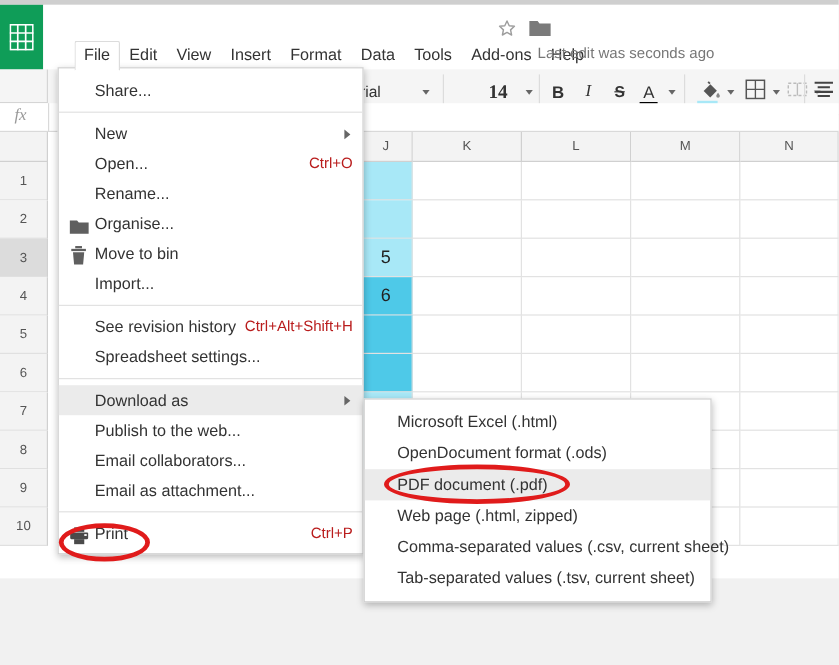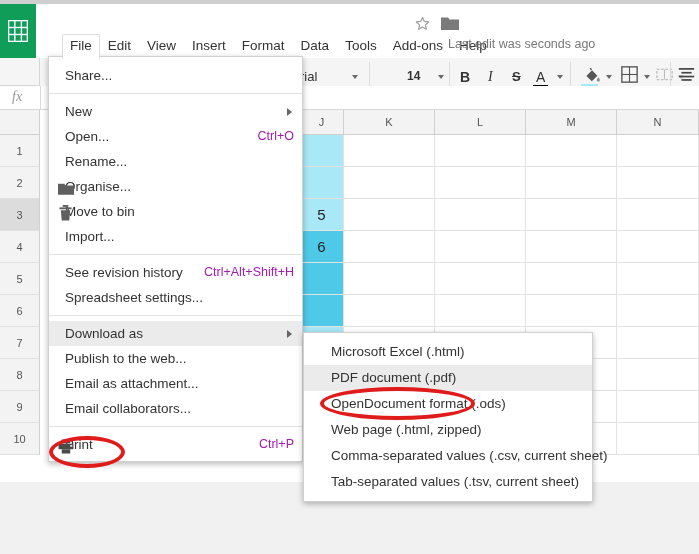--- a/index.html
+++ b/index.html
@@ -127,27 +127,27 @@
 
   
   .dropdown {
     position: absolute; left: 48px; top: 56px; width: 255px;
     background: #fff; border: 1px solid #d0d0d0;
     box-shadow: 0 2px 6px rgba(0,0,0,.28);
     z-index: 50; padding: 6px 0 4px 0;
   }
   .mrow {
     position: relative; height: 25px; line-height: 25px;
-    padding-left: 16px; padding-right: 8px;
+    padding-left: 30px; padding-right: 8px;
     font-size: 13.5px; color: #333; white-space: nowrap;
   }
   .mrow.hl { background: #ebebeb; }
   .mrow .shortcut {
     position: absolute; right: 8px; top: 0;
-    font-size: 12.5px; color: #a21caf;
+    font-size: 12.5px; color: #b91c1c;
   }
   .mrow .arrow {
     position: absolute; right: 10px; top: 9px;
     width: 0; height: 0;
     border-top: 4px solid transparent; border-bottom: 4px solid transparent;
     border-left: 5px solid #666;
   }
   .mrow .micon { position: absolute; left: 9px; top: 5px; }
   .msep { height: 1px; background: #e2e2e2; margin: 5px 0; }
 
@@ -217,21 +217,21 @@
 
     <div class="lastedit">Last edit was seconds ago</div>
   </div>
 
   <div class="toolbar">
     <div class="tb-sep" style="left:292px;"></div>
     <div class="tb-txt" style="left:300px;">rial</div>
     <div class="tb-caret" style="left:352px;"></div>
 
     <div class="tb-sep" style="left:369px;"></div>
-    <div class="tb-txt" style="left:407px; font-weight:bold; font-size:12px;">14</div>
+    <div class="tb-txt" style="left:407px; font-weight:bold; font-size:16px;font-family:Liberation Serif, serif;">14</div>
     <div class="tb-caret" style="left:438px;"></div>
 
     <div class="tb-sep" style="left:449px;"></div>
     <div class="tb-txt" style="left:460px; font-weight:bold; font-size:14px;">B</div>
     <div class="tb-txt" style="left:488px; font-style:italic; font-family:'Liberation Serif',serif; font-size:14px;">I</div>
     <div class="tb-txt" style="left:512px; text-decoration:line-through; font-weight:bold; font-size:13px;">S</div>
     <div class="tb-txt" style="left:536px; font-size:14px;">A</div>
     <div style="position:absolute; left:533px; top:27px; width:15px; height:3px; background:#000;"></div>
     <div class="tb-caret" style="left:557px;"></div>
 
@@ -414,45 +414,45 @@
     <div class="msep"></div>
 
     <div class="mrow hl">
       <span>Download as</span>
       <span class="arrow"></span>
     </div>
     <div class="mrow">
       <span>Publish to the web...</span>
     </div>
     <div class="mrow">
+      <span>Email collaborators...</span>
+    </div>
+    <div class="mrow">
       <span>Email as attachment...</span>
-    </div>
-    <div class="mrow">
-      <span>Email collaborators...</span>
     </div>
     <div class="msep"></div>
 
     <div class="mrow">
       <span class="micon">
         <svg width="16" height="15" viewBox="0 0 17 16">
           <rect x="4" y="0.5" width="9" height="4" fill="#4a4a4a"></rect>
           <rect x="0.5" y="5" width="16" height="6" rx="1" fill="#4a4a4a"></rect>
           <rect x="4" y="11" width="9" height="4.5" fill="#4a4a4a"></rect>
           <rect x="13" y="6.5" width="2.2" height="1.6" fill="#fff"></rect>
         </svg>
       </span>
       <span>Print</span>
       <span class="shortcut">Ctrl+P</span>
     </div>
   </div>
 
   <div class="submenu">
     <div class="srow">Microsoft Excel (.html)</div>
+    <div class="srow">OpenDocument format (.ods)</div>
     <div class="srow hl">PDF document (.pdf)</div>
-    <div class="srow">OpenDocument format (.ods)</div>
     <div class="srow">Web page (.html, zipped)</div>
     <div class="srow">Comma-separated values (.csv, current sheet)</div>
     <div class="srow">Tab-separated values (.tsv, current sheet)</div>
   </div>
 
   <div class="ellipse" style="left:320px; top:387px; width:155px; height:33px;"></div>
   <div class="ellipse" style="left:49px; top:436px; width:76px; height:32px;"></div>
 
 </div>
 

